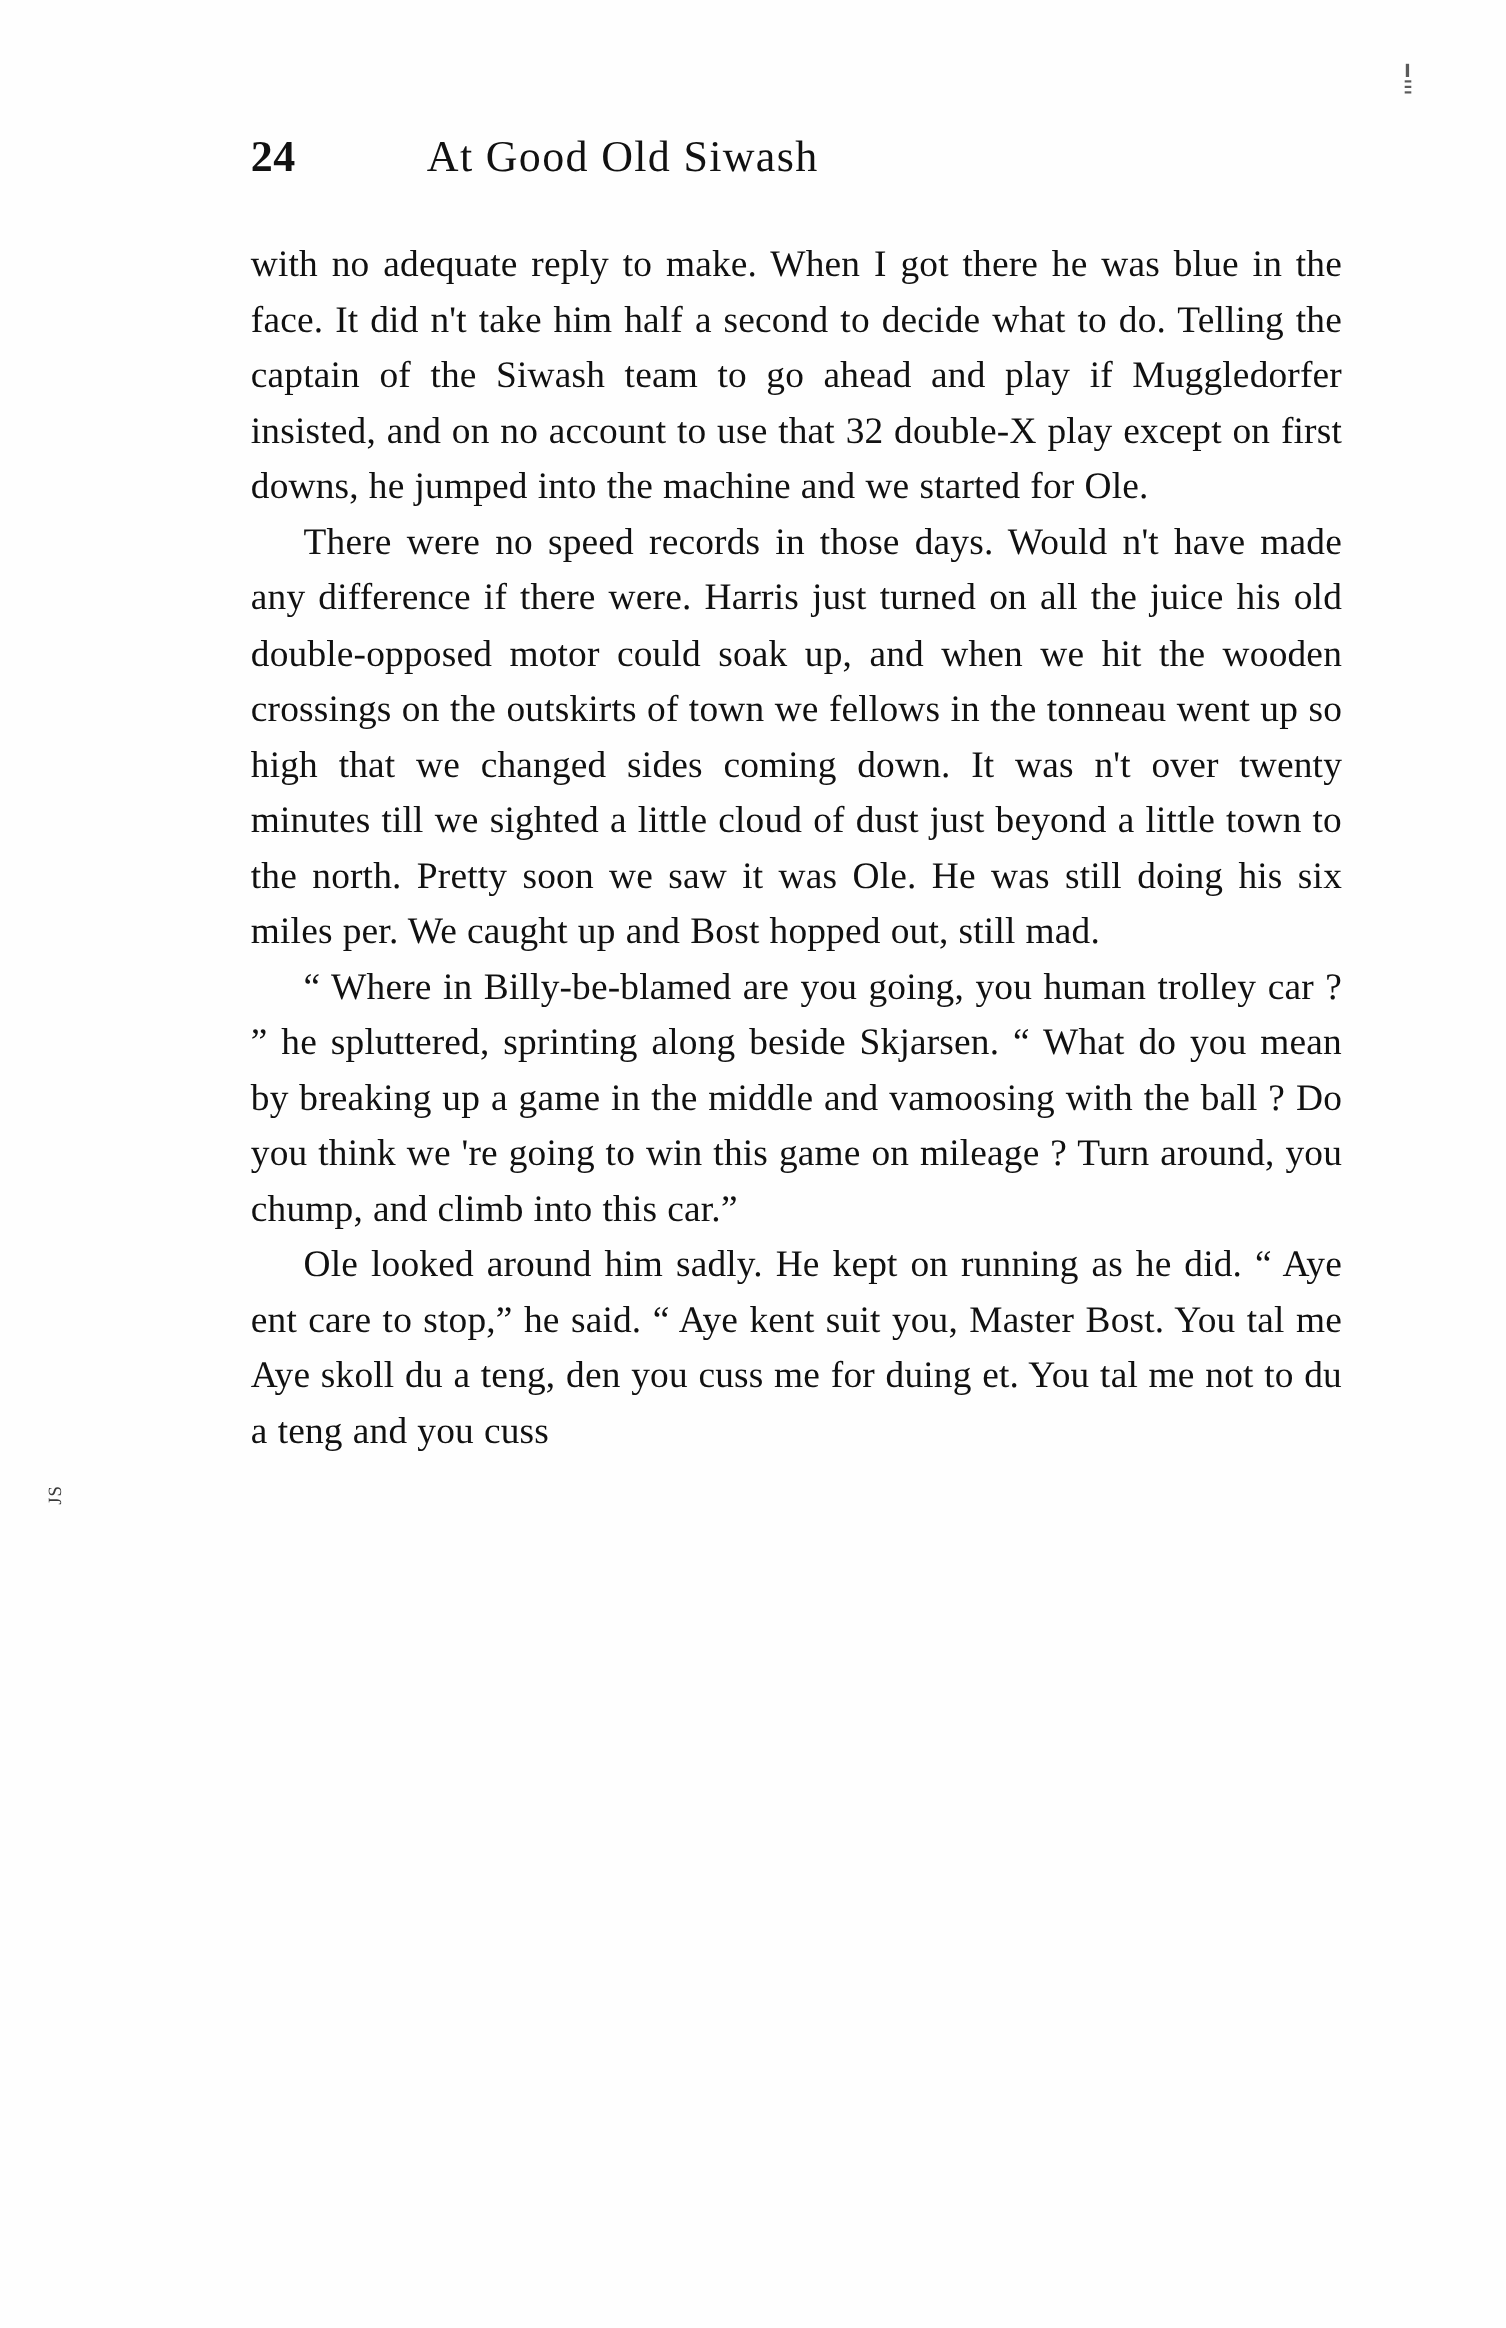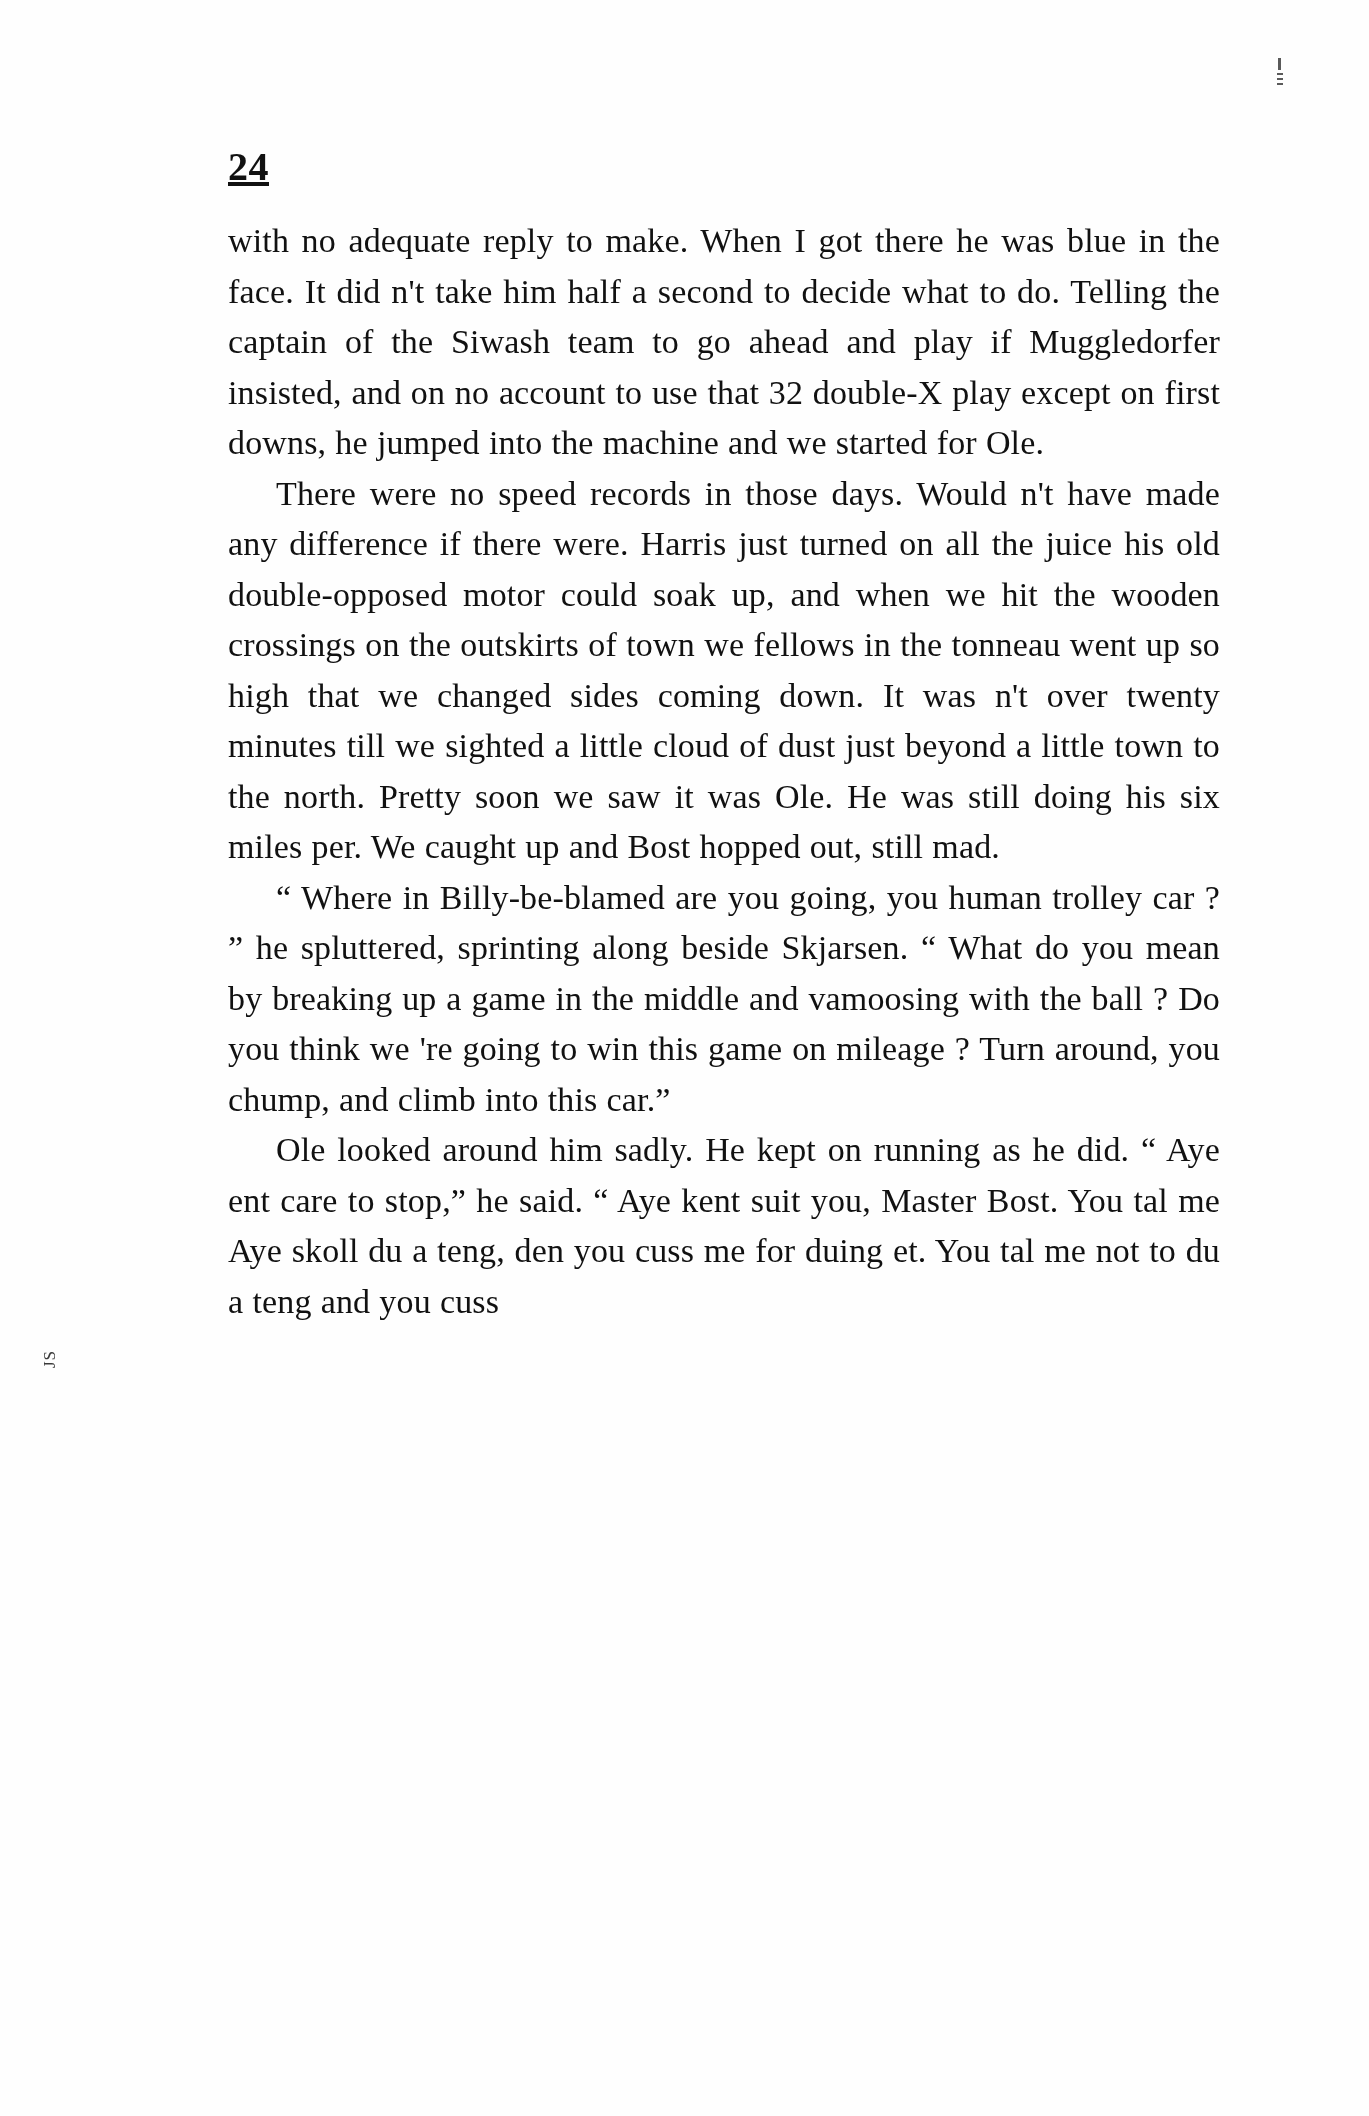--- a/index.html
+++ b/index.html
@@ -24,23 +24,22 @@
     background: #fefefe;
   }
   .content {
     position: absolute;
     left: 228px;
     top: 118px;
     width: 992px;
   }
   .header-row {
     display: flex;
-    align-items: flex-end;
+    align-items: flex-start;
     height: 72px;
-    text-decoration: underline;
   }
   .folio {
     font-size: 40px;
     font-weight: 700;
     letter-spacing: 0.5px;
     width: 160px;
     flex: 0 0 160px;
   }
   .running-title {
     font-size: 40px;
@@ -104,20 +103,21 @@
     <i class="tall"></i>
     <i></i>
     <i></i>
     <i></i>
   </div>
 
   <div class="content">
 
     <div class="header-row">
       <div class="folio">24</div>
+      <div class="running-title">At Good Old Siwash</div>
     </div>
 
     <div class="body-text">
       <p>with no adequate reply to make.  When I got there he was blue in the face.  It did n't take him half a second to decide what to do.  Telling the captain of the Siwash team to go ahead and play if Muggledorfer insisted, and on no account to use that 32 double-X play except on first downs, he jumped into the machine and we started for Ole.</p>
       <p class="indent">There were no speed records in those days. Would n't have made any difference if there were. Harris just turned on all the juice his old double-opposed motor could soak up, and when we hit the wooden crossings on the outskirts of town we fellows in the tonneau went up so high that we changed sides coming down.  It was n't over twenty minutes till we sighted a little cloud of dust just beyond a little town to the north.  Pretty soon we saw it was Ole. He was still doing his six miles per.  We caught up and Bost hopped out, still mad.</p>
       <p class="indent">“ Where in Billy-be-blamed are you going, you human trolley car ? ” he spluttered, sprinting along beside Skjarsen.  “ What do you mean by breaking up a game in the middle and vamoosing with the ball ? Do you think we 're going to win this game on mileage ?  Turn around, you chump, and climb into this car.”</p>
       <p class="indent">Ole looked around him sadly.  He kept on running as he did.  “ Aye ent care to stop,” he said.  “ Aye kent suit you, Master Bost.  You tal me Aye skoll du a teng, den you cuss me for duing et.  You tal me not to du a teng and you cuss</p>
     </div>
 
   </div>

